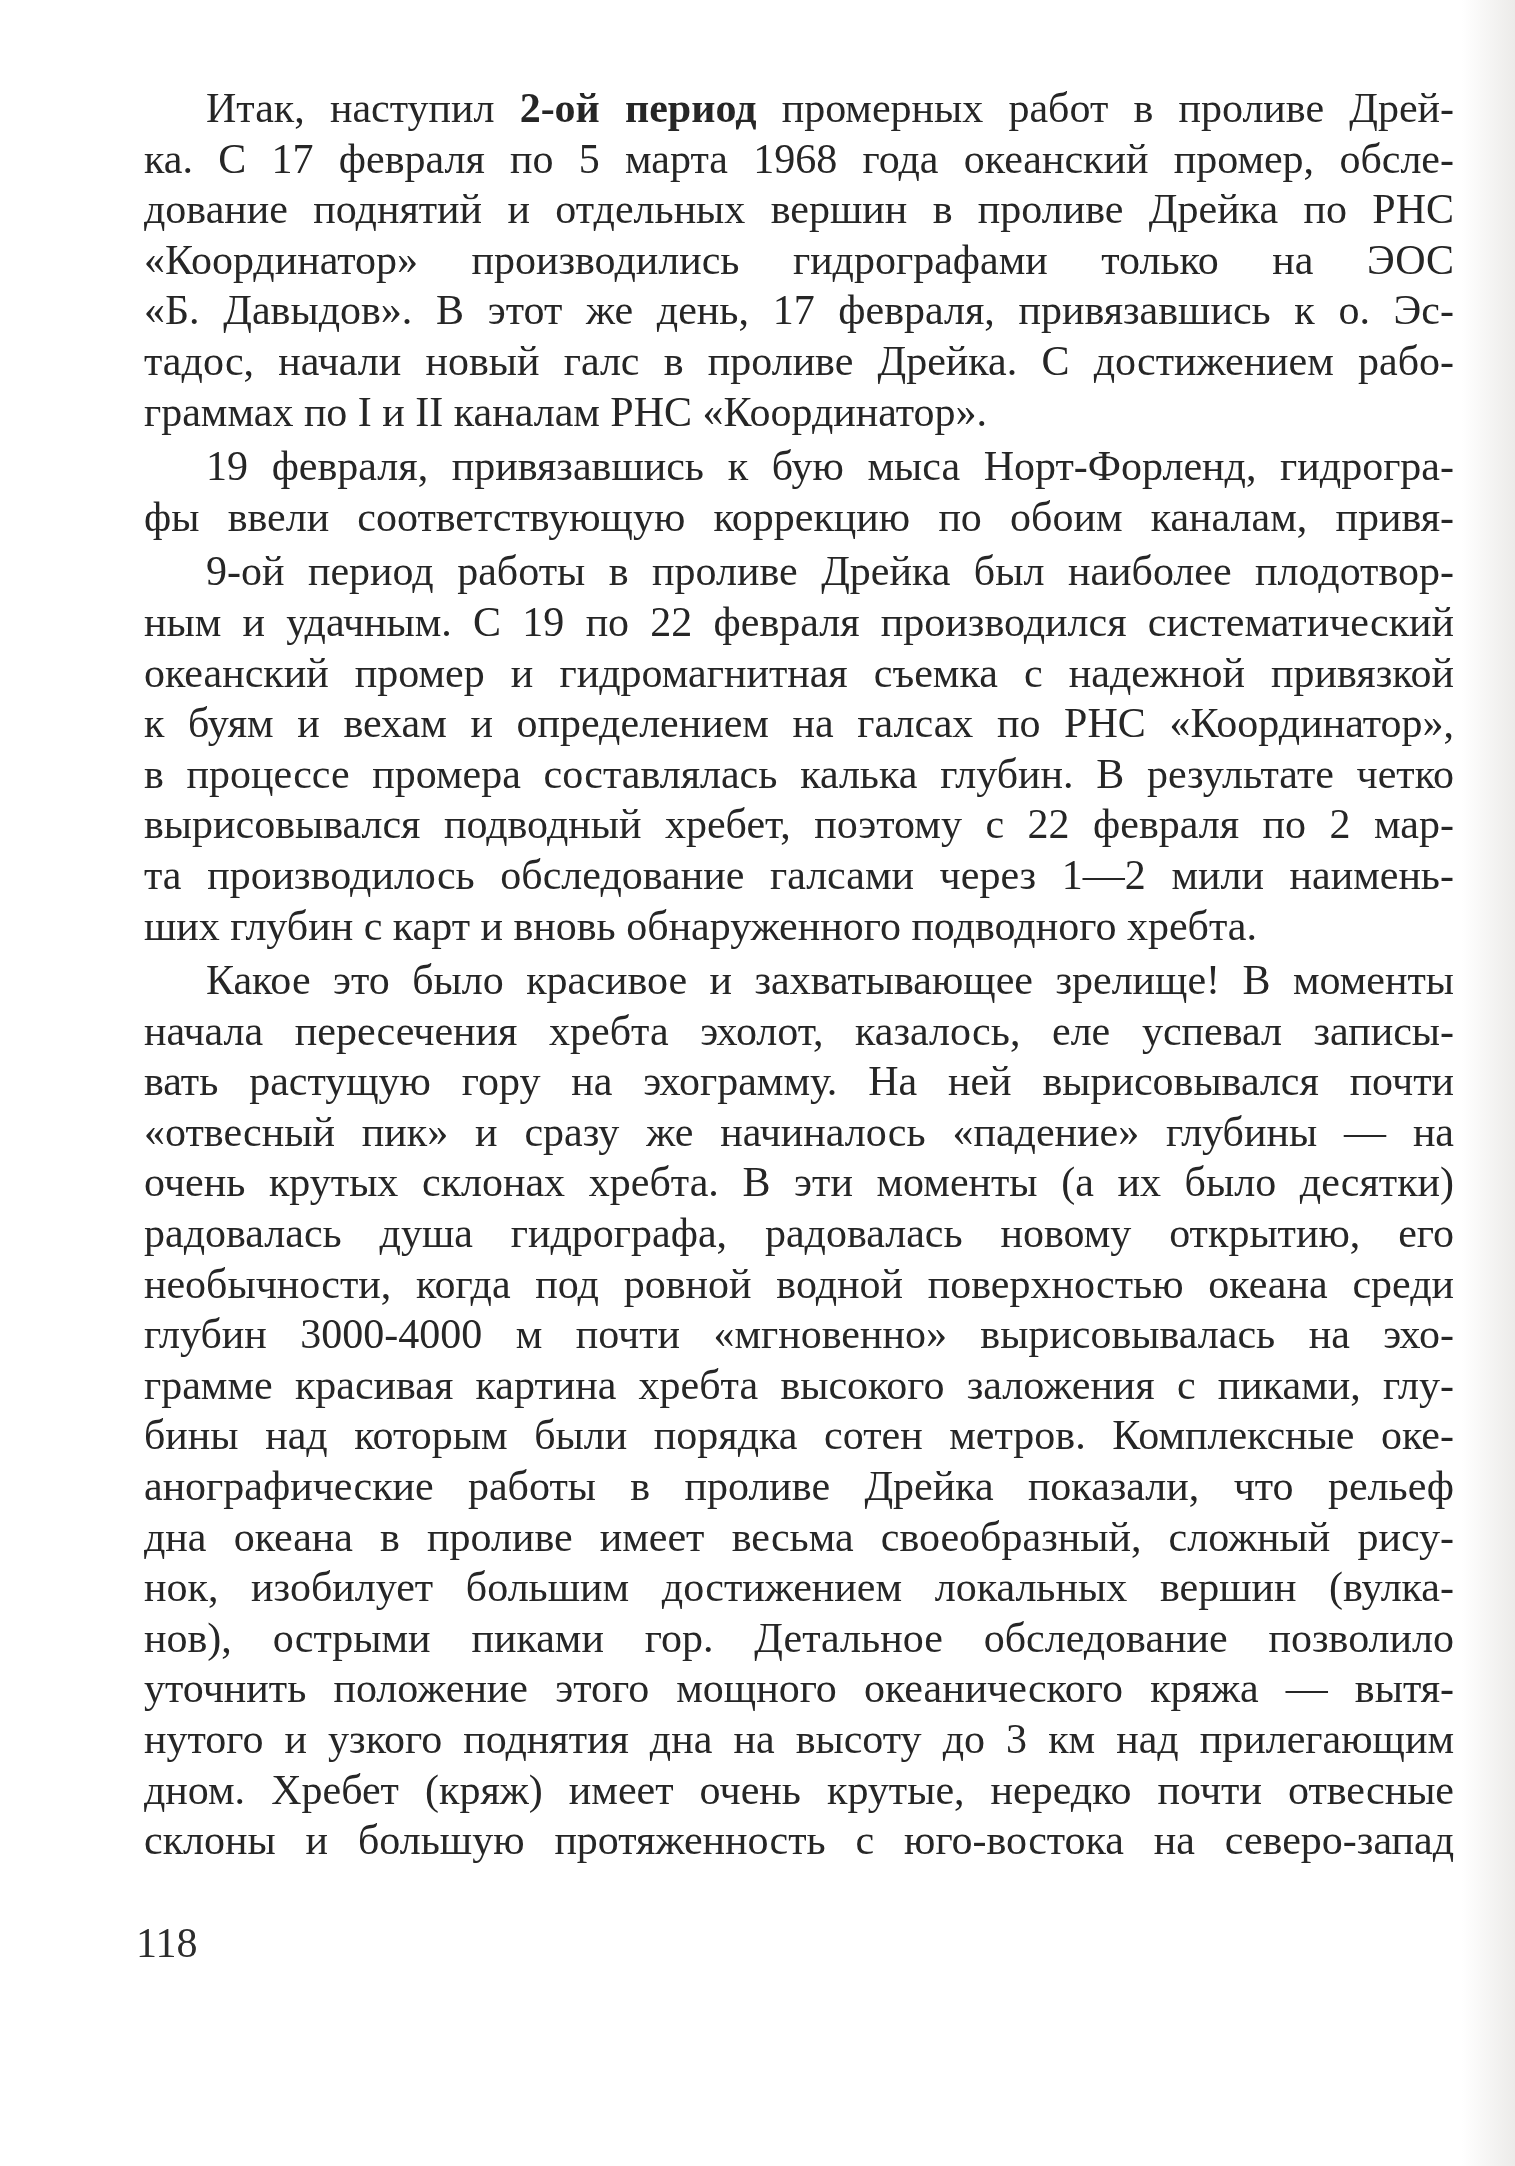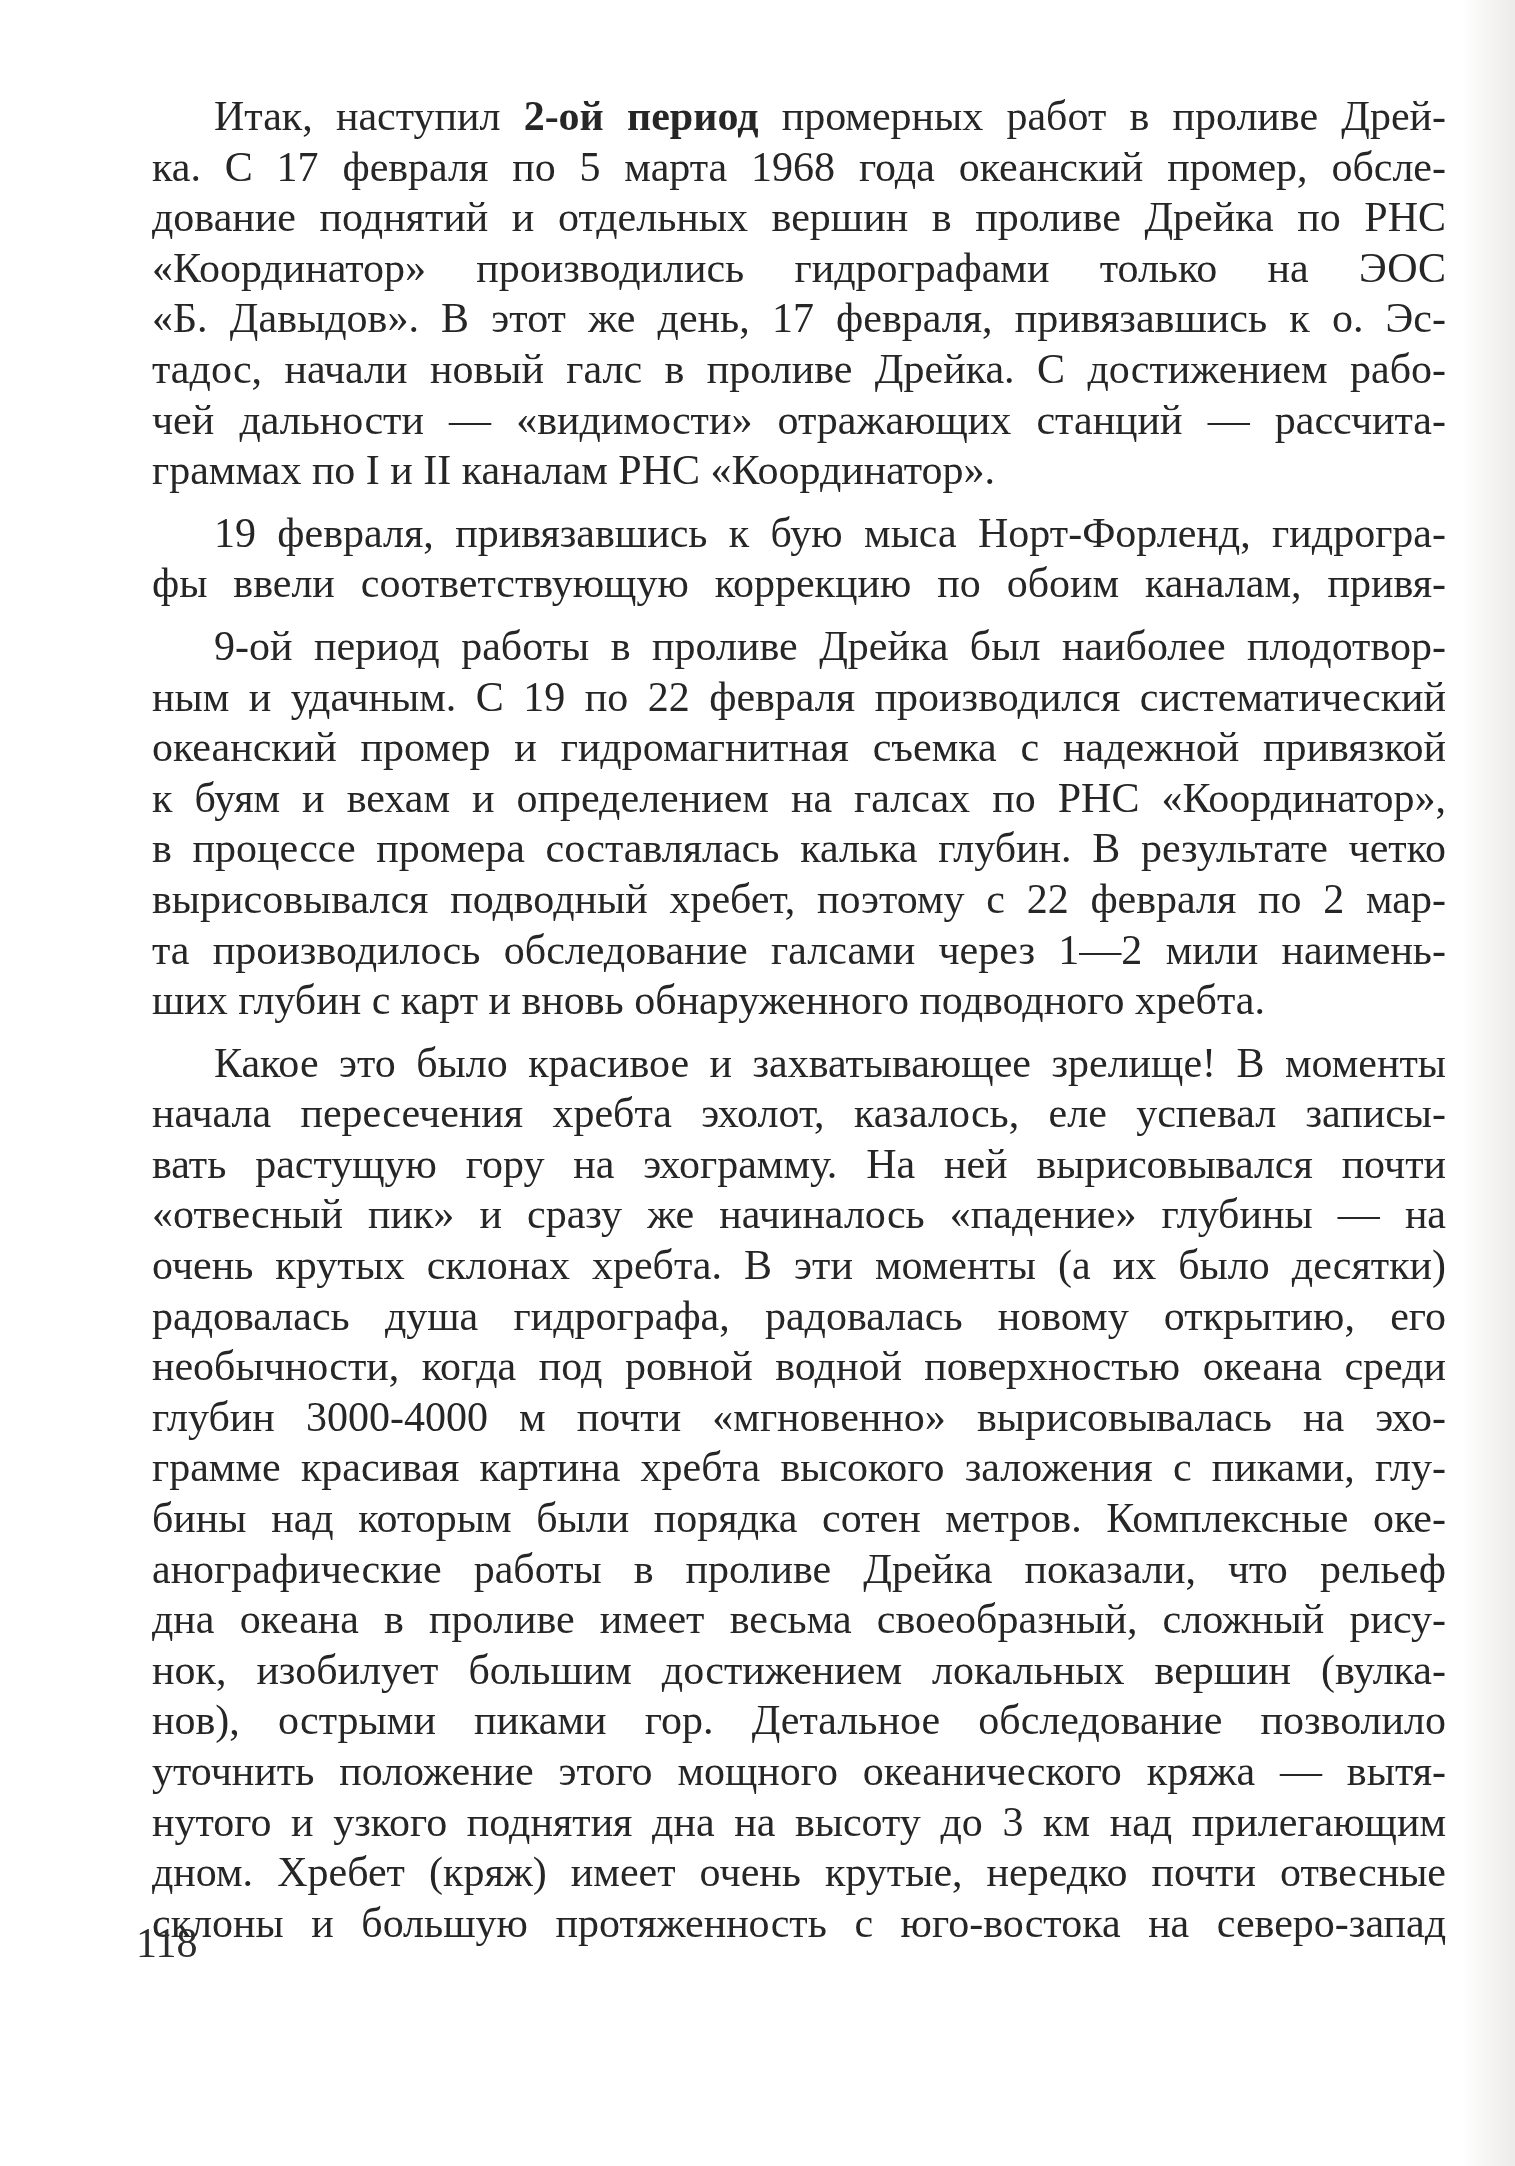--- a/index.html
+++ b/index.html
@@ -22,21 +22,21 @@
     height: 2166px;
     background: linear-gradient(to right, #ffffff 0%, #ffffff 96.5%, #ecebe9 100%);
   }
   .text-block {
     position: absolute;
     left: 140px;
     top: 79px;
     width: 1318px;
   }
   .paragraph {
-    margin: 12px;
+    margin: 4px;
     padding: 0;
   }
   .line {
     font-size: 42px;
     line-height: 50.6px;
     height: 50.6px;
     text-align: justify;
     text-align-last: justify;
     -moz-text-align-last: justify;
     overflow: visible;
@@ -64,21 +64,20 @@
 
 <div class="page">
   <div class="text-block" id="text-block">
       <div class="paragraph">
         <div class="line indent"><span>Итак, наступил </span><span class="b">2-ой период</span><span> промерных работ в проливе Дрей-</span></div>
         <div class="line"><span>ка. </span><span class="i">С 17 февраля по 5 марта 1968 года</span><span> океанский промер, обсле-</span></div>
         <div class="line"><span>дование поднятий и отдельных вершин в проливе Дрейка по РНС</span></div>
         <div class="line"><span>«Координатор» производились гидрографами только на ЭОС</span></div>
         <div class="line"><span>«Б. Давыдов». В этот же день, </span><span class="i">17 февраля</span><span>, привязавшись к о. Эс-</span></div>
         <div class="line"><span>тадос, начали новый галс в проливе Дрейка. С достижением рабо-</span></div>
-        <div class="line"><span>чей дальности — «видимости» отражающих станций — рассчита-</span></div>
         <div class="line last"><span>граммах по I и II каналам РНС «Координатор».</span></div>
       </div>
       <div class="paragraph">
         <div class="line indent"><span class="i">19 февраля</span><span>, привязавшись к бую мыса Норт-Форленд, гидрогра-</span></div>
         <div class="line"><span>фы ввели соответствующую коррекцию по обоим каналам, привя-</span></div>
       </div>
       <div class="paragraph">
         <div class="line indent"><span>9-ой период работы в проливе Дрейка был наиболее плодотвор-</span></div>
         <div class="line"><span>ным и удачным. С 19 по 22 февраля производился систематический</span></div>
         <div class="line"><span>океанский промер и гидромагнитная съемка с надежной привязкой</span></div>

